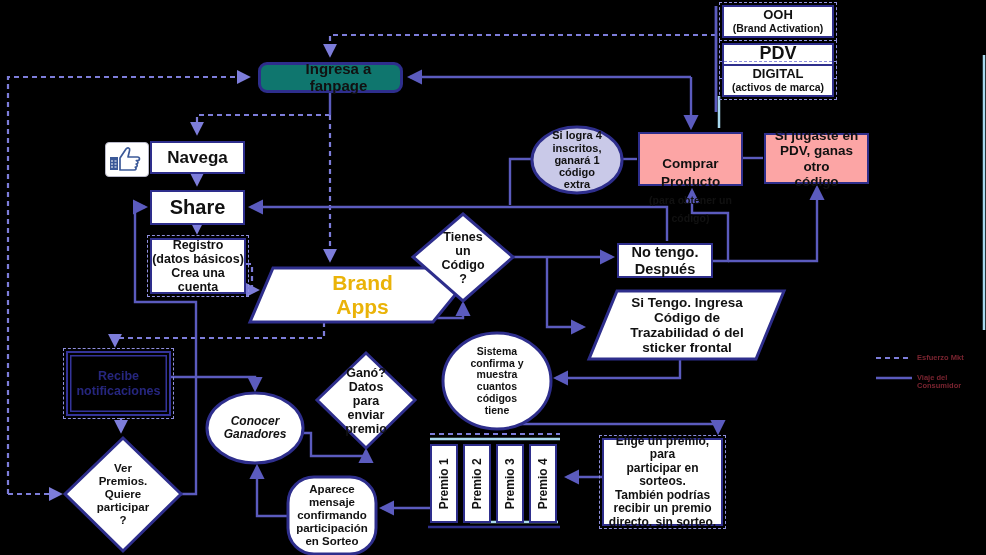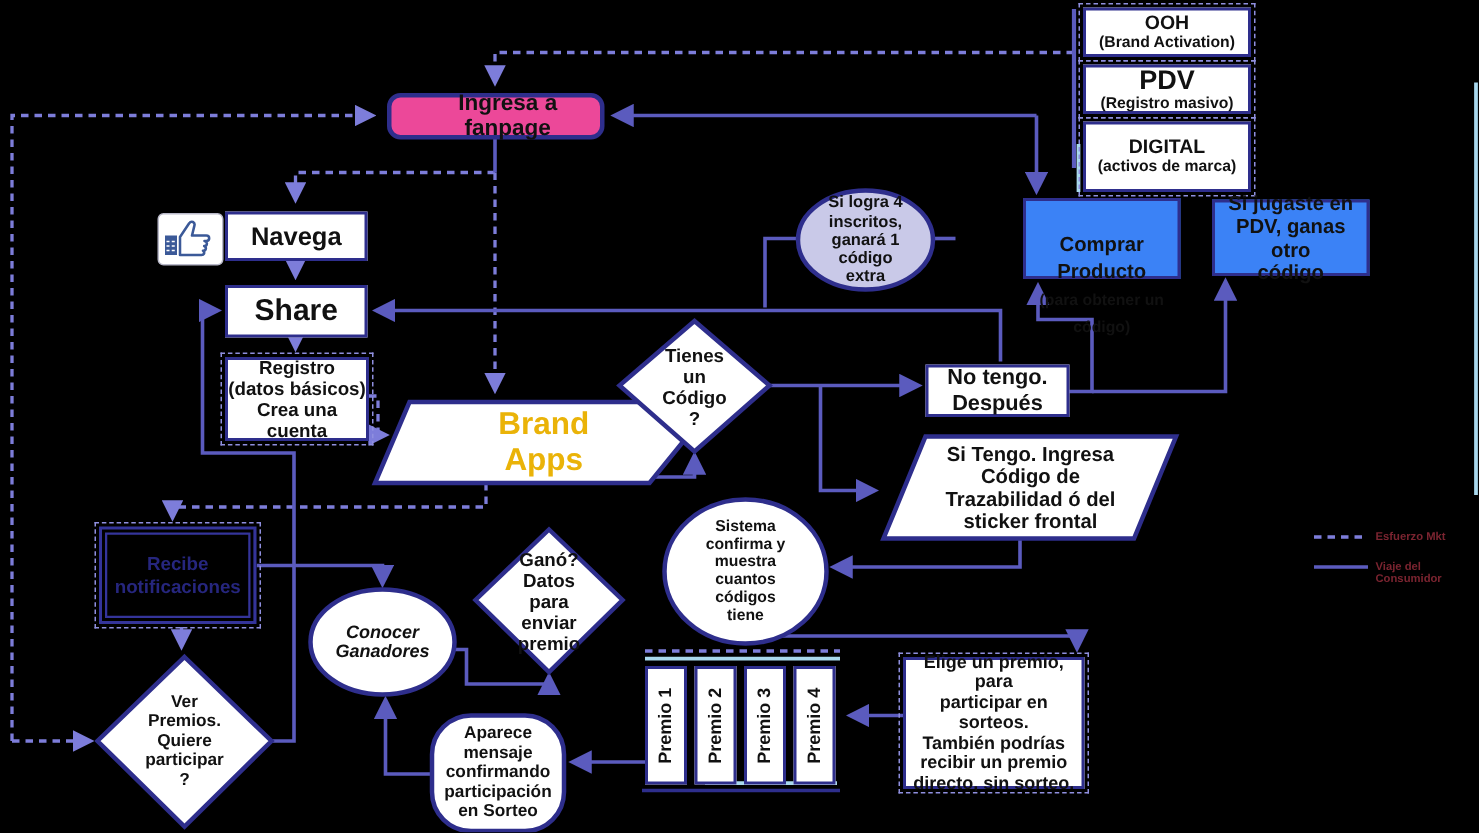--- a/index.html
+++ b/index.html
@@ -3,22 +3,22 @@
 <meta charset="utf-8">
 <style>
   html,body{margin:0;padding:0;background:#000;}
   #canvas{position:relative;width:986px;height:555px;background:#000;overflow:hidden;
           font-family:"Liberation Sans","DejaVu Sans",sans-serif;}
   svg.layer{position:absolute;left:0;top:0;pointer-events:none;}
   .box{position:absolute;display:flex;flex-direction:column;align-items:center;justify-content:center;
        background:#fff;border:2.5px solid #2e2e8c;color:#111;text-align:center;line-height:1.13;
        font-weight:600;box-sizing:border-box;white-space:pre-line;}
   .dash-out{outline:1.5px dashed #8f8fdf;outline-offset:2px;}
-  .lav{background:#3b82f6;margin-left:44px;}
-  .yellow{background:#ec4899;border-radius:9px;border-width:3px;padding-left:16px;}
+  .lav{background:#fca5a5;}
+  .yellow{background:#0f766e;border-radius:9px;border-width:3px;padding-left:16px;}
   .dark{background:#000;color:#26267e;border-color:#34349a;}
   .free{position:absolute;display:flex;align-items:center;justify-content:center;text-align:center;
         white-space:pre-line;color:#111;font-weight:600;line-height:1.12;pointer-events:none;}
   .premio{flex-direction:row;}
   .premio span{transform:rotate(-90deg);white-space:nowrap;font-size:12px;font-weight:600;color:#111;}
   .sub{font-weight:600;}
   .legend-label{position:absolute;width:70px;font-size:7.5px;font-weight:700;color:#7b2430;line-height:1;}
 </style>
 </head>
 <body>
@@ -97,21 +97,21 @@
   </svg>
 
   <div class="box dash-out" style="left:722px;top:5px;width:112px;height:33px;">
     <span style="font-size:13px;">OOH</span>
     <span class="sub" style="font-size:10.5px;">(Brand Activation)</span>
   </div>
   <div class="box dash-out" style="left:722px;top:43px;width:112px;height:33px;">
     <span style="font-size:18px;">PDV</span>
     <span class="sub" style="font-size:10.5px;">(Registro masivo)</span>
   </div>
-  <div class="box dash-out" style="left:722px;top:81px;width:112px;height:47px;">
+  <div class="box dash-out" style="left:722px;top:64px;width:112px;height:33px;">
     <span style="font-size:13px;">DIGITAL</span>
     <span class="sub" style="font-size:10.5px;">(activos de marca)</span>
   </div>
 
   <div class="box yellow" style="left:258px;top:62px;width:145px;height:31px;font-size:15px;">Ingresa a fanpage</div>
 
   <div style="position:absolute;left:105px;top:142px;width:44px;height:35px;background:#fff;border:1.5px solid #b9b9c9;border-radius:4px;box-sizing:border-box;">
     <svg width="41" height="32" viewBox="0 0 41 32">
       <rect x="4" y="14" width="8" height="13" fill="#3b5998"></rect>
       <line x1="5" y1="18" x2="11" y2="18" stroke="#fff" stroke-width="1" stroke-dasharray="2 1.5"></line>

